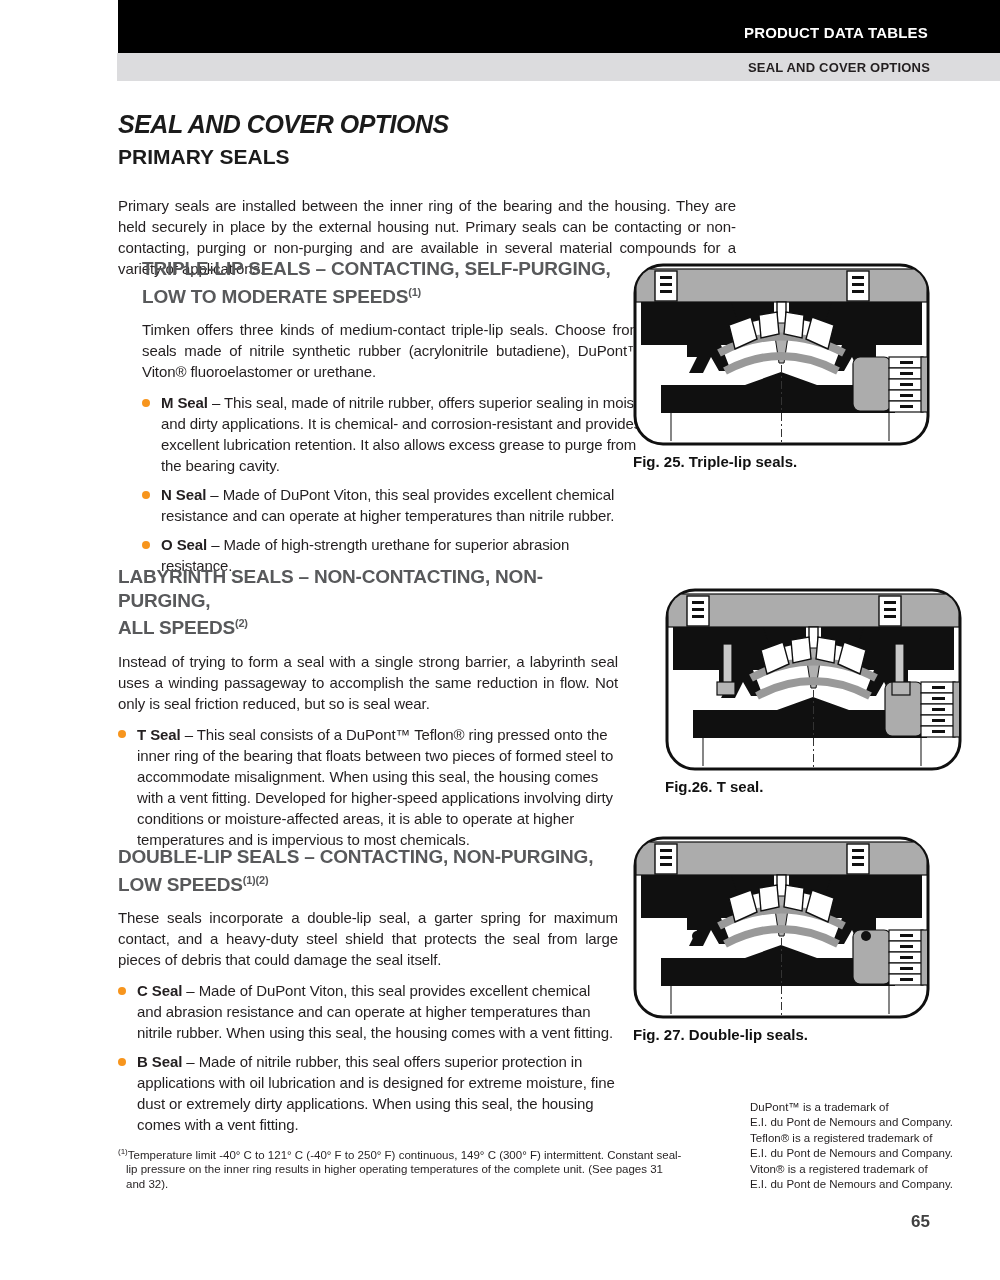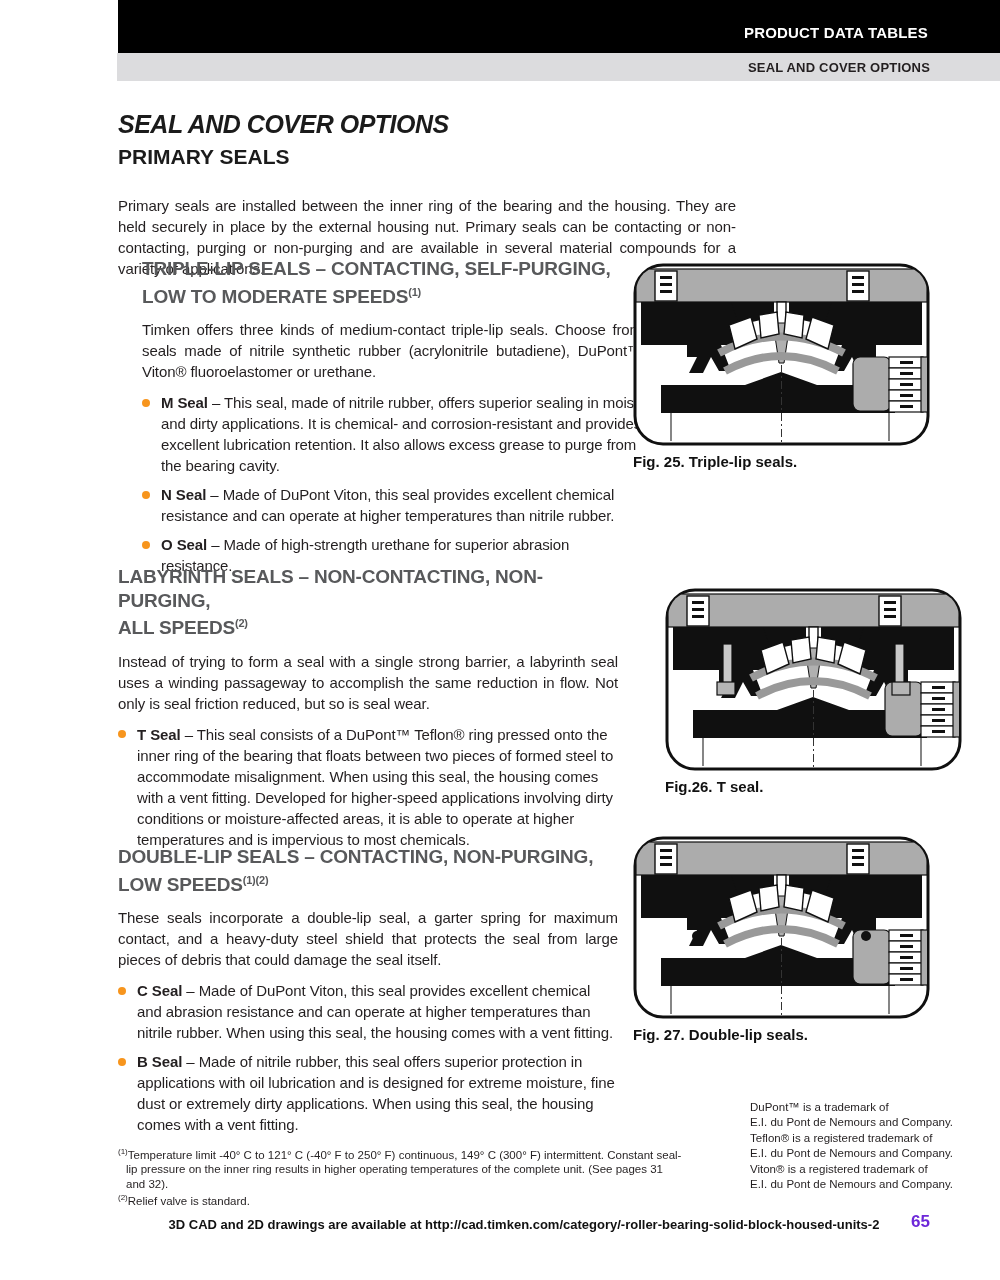--- a/index.html
+++ b/index.html
@@ -40,21 +40,21 @@
 
   
   .trademarks{position:absolute;left:750px;top:1100px;font-size:11.5px;line-height:15.4px;color:#231f20;}
   .footnotes{position:absolute;left:118px;top:1145px;width:566px;font-size:11.5px;line-height:14.5px;}
   .footnote{padding-left:8px;text-indent:-8px;}
   .footnote sup{font-size:8px;}
 
   
   .footer{position:absolute;left:118px;right:70px;top:1217px;text-align:center;
           font-size:13px;font-weight:bold;color:#111;}
-  .page-number{position:absolute;right:70px;top:1212px;font-size:17px;font-weight:bold;color:#6d28d9;}
+  .page-number{position:absolute;right:70px;top:1212px;font-size:17px;font-weight:bold;color:#404040;}
 </style>
 </head>
 <body>
 
 <div class="page">
 
   <div class="band-black">
     <span>PRODUCT DATA TABLES</span>
   </div>
   <div class="band-gray">
@@ -195,19 +195,17 @@
     <div>DuPont™ is a trademark of</div>
     <div>E.I. du Pont de Nemours and Company.</div>
     <div>Teflon® is a registered trademark of</div>
     <div>E.I. du Pont de Nemours and Company.</div>
     <div>Viton® is a registered trademark of</div>
     <div>E.I. du Pont de Nemours and Company.</div>
   </div>
 
   <div class="footnotes">
     <div class="footnote"><sup>(1)</sup><span>Temperature limit -40° C to 121° C (-40° F to 250° F) continuous, 149° C (300° F) intermittent. Constant seal-lip pressure on the inner ring results in higher operating temperatures of the complete unit. (See pages 31 and 32).</span></div>
-    <div class="footnote"><sup>(2)</sup><span>Relief valve is standard.</span></div>
-  </div>
-
-  <div class="footer">3D CAD and 2D drawings are available at http://cad.timken.com/category/-roller-bearing-solid-block-housed-units-2</div>
+  </div>
+
   <div class="page-number">65</div>
 
 </div>
 
 </body></html>

